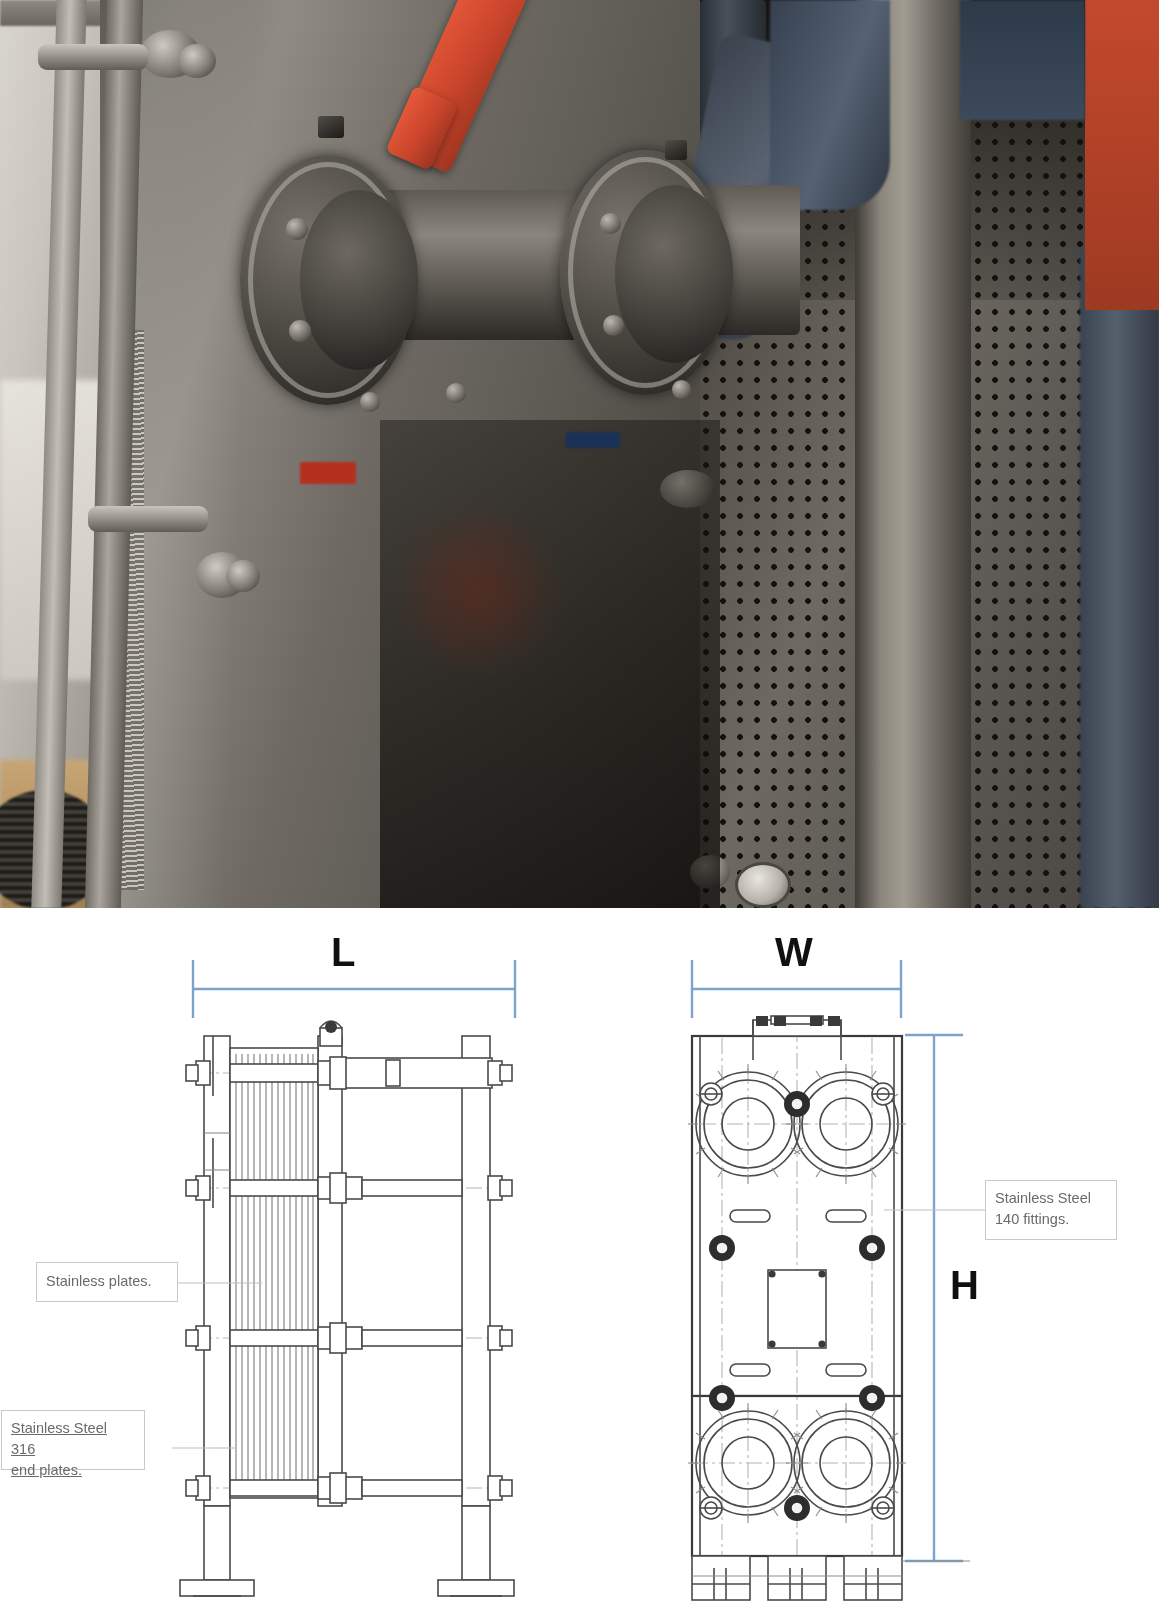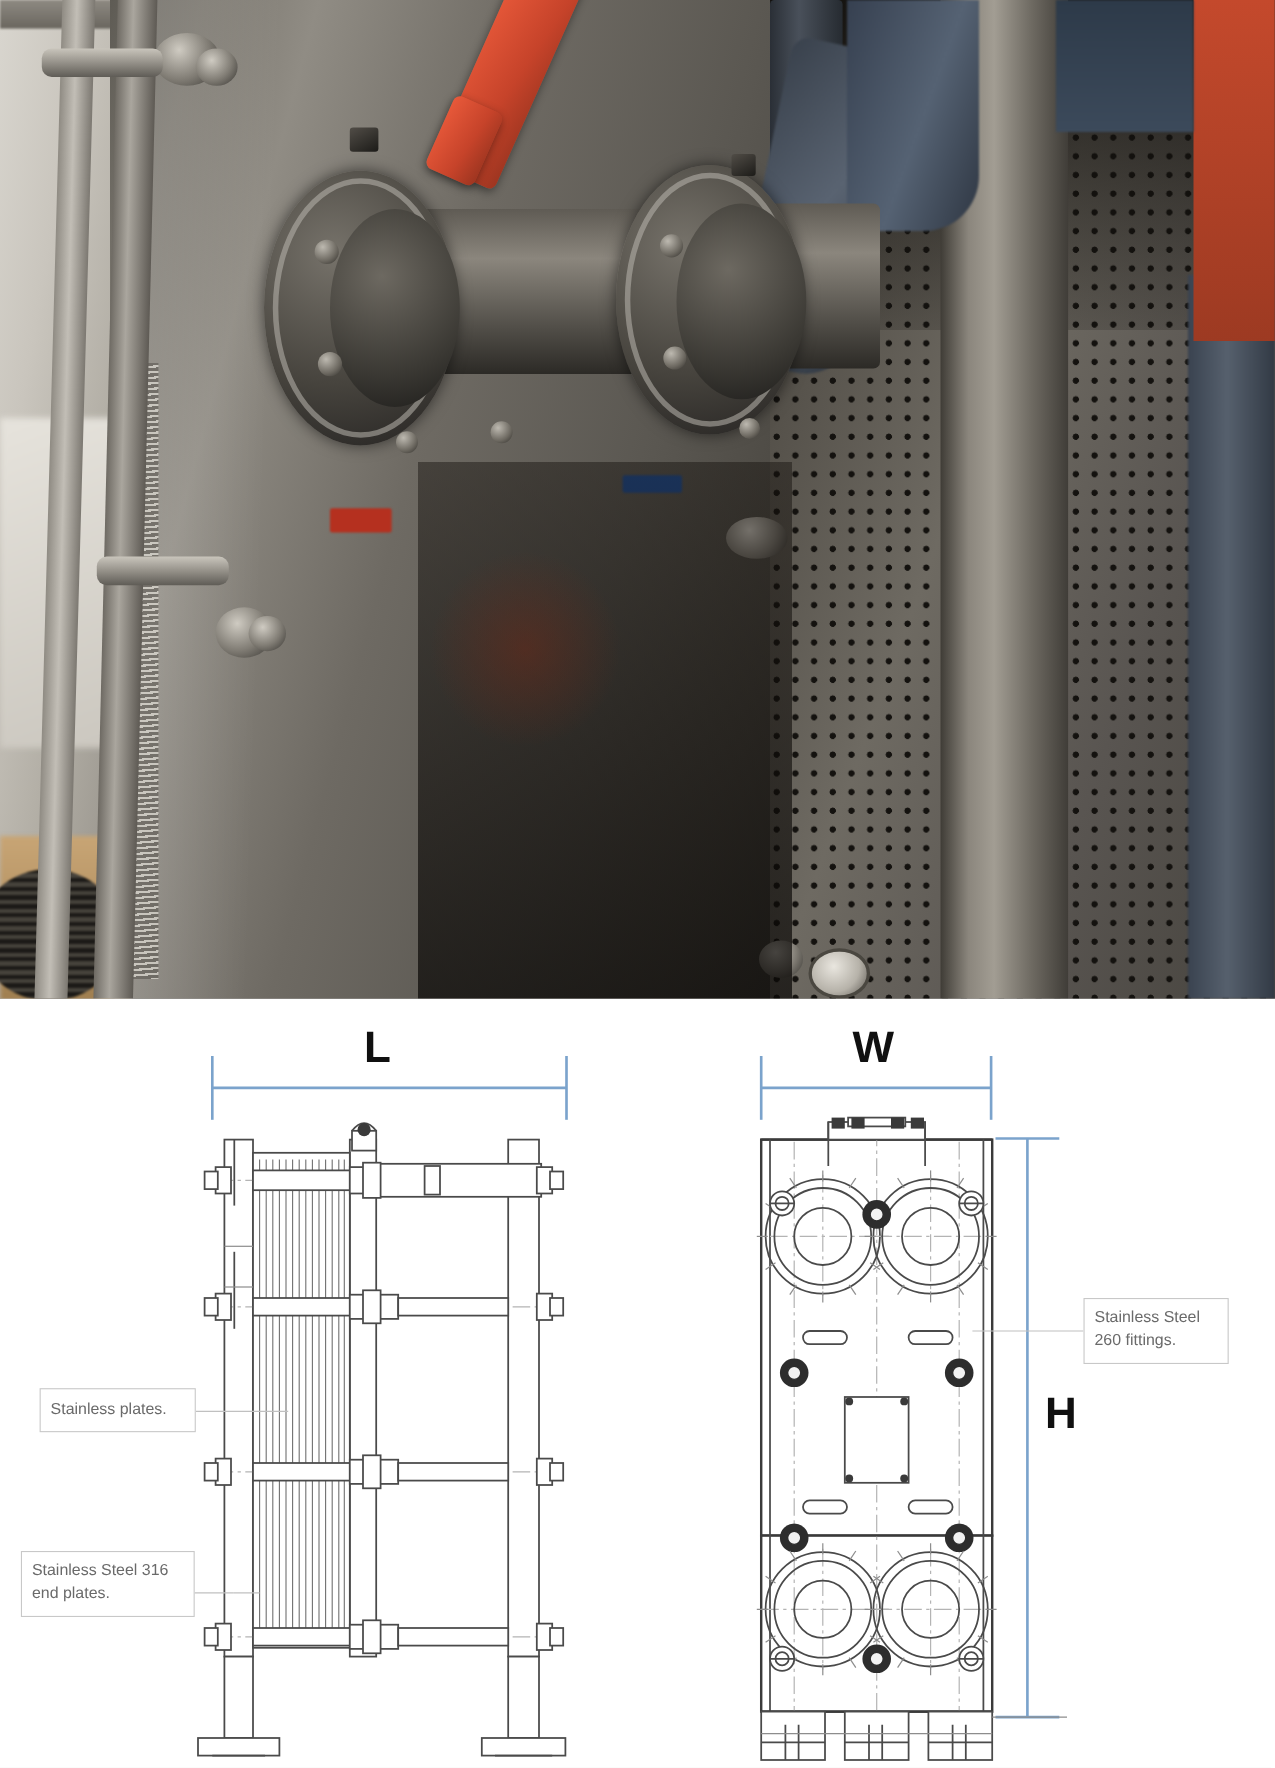--- a/index.html
+++ b/index.html
@@ -633,20 +633,20 @@
     </svg>
 
     <div class="dimlabel" style="left:331px; top:22px; font-size:40px;">L</div>
 
     <div class="dimlabel" style="left:775px; top:22px; font-size:40px;">W</div>
 
     <div class="dimlabel" style="left:950px; top:355px; font-size:40px;">H</div>
 
     <div class="callout" style="left:36px; top:354px; width:142px; height:40px; display:flex; align-items:center;">Stainless plates.</div>
 
-    <div class="callout" style="left:19px; top:502px; width:158px; height:60px;">Stainless Steel 316
+    <div class="callout" style="left:1px; top:502px; width:144px; height:60px;text-decoration:underline;">Stainless Steel 316
 end plates.</div>
 
     <div class="callout" style="left:985px; top:272px; width:132px; height:60px;">Stainless Steel
-260 fittings.</div>
+140 fittings.</div>
 
   </div>
 </div>
 
 </body></html>

